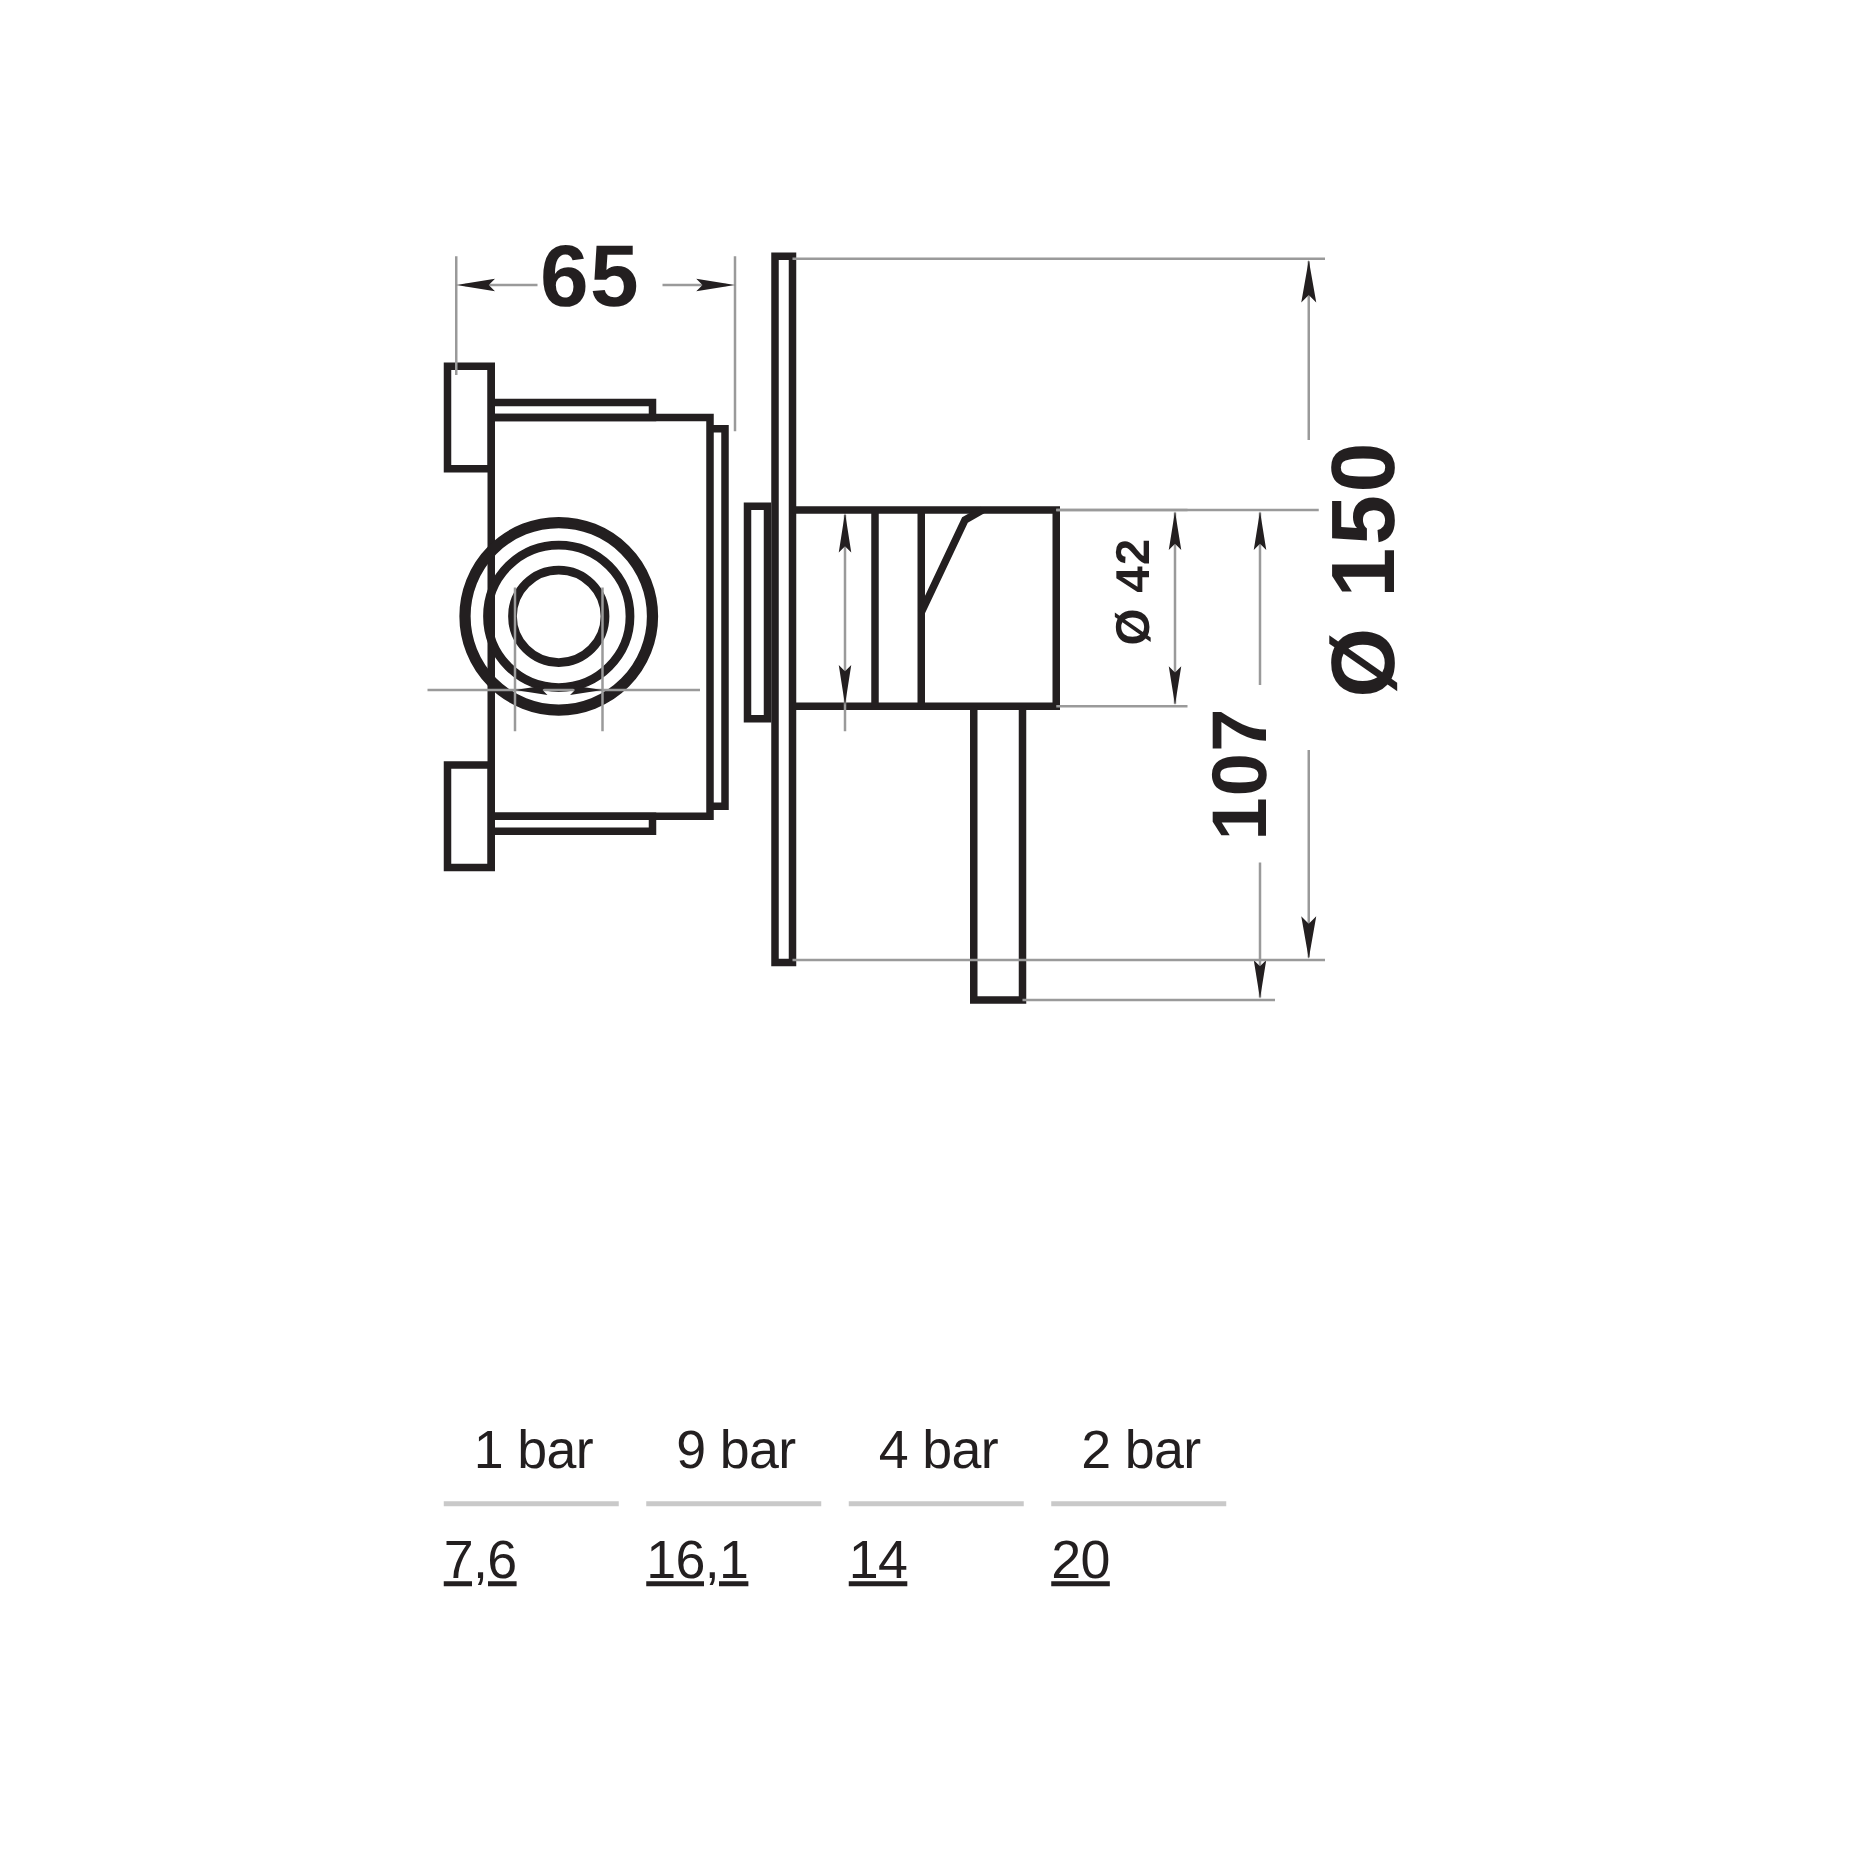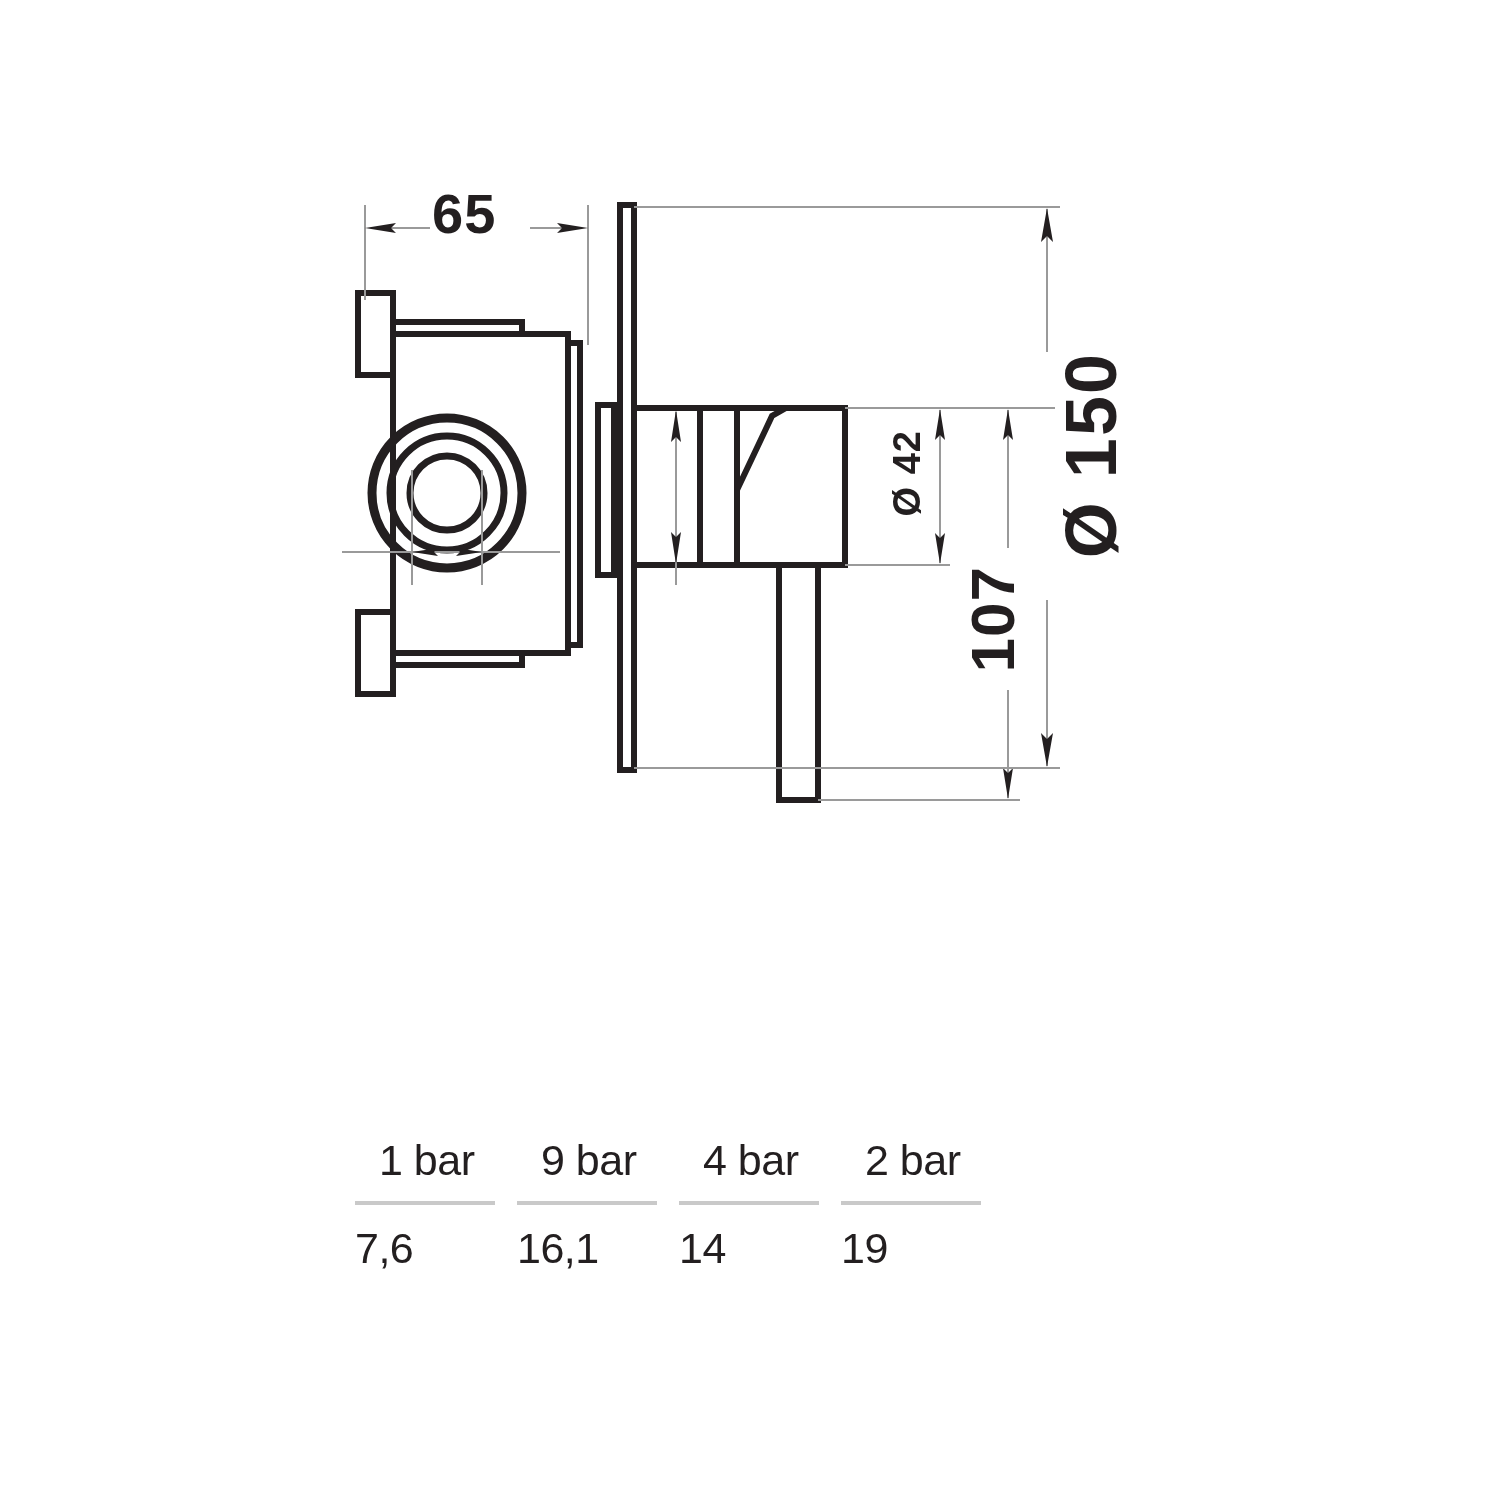--- a/index.html
+++ b/index.html
@@ -59,34 +59,35 @@
     margin-bottom: 18px;
     width: 100%;
   }
   .flow-val {
     font-family: "Liberation Sans", sans-serif;
     font-size: 43px;
     line-height: 50px;
     color: #231f20;
     white-space: nowrap;
     letter-spacing: -0.5px;
+    text-decoration: underline;
   }
   
   .dim-text {
     position: absolute;
     color: #231f20;
     font-family: "Liberation Sans", sans-serif;
     font-weight: bold;
     white-space: nowrap;
     line-height: 1;
   }
   #dim-65 {
     left: 432px;
     top: 186px;
-    font-size: 56px;
+    font-size: 70px;
     letter-spacing: 1px;
   }
   #dim-150 {
     left: 1055px;
     top: 352px;
     font-size: 72px;
     transform-origin: left top;
     transform: rotate(-90deg) translate(-100%, 0);
     letter-spacing: 2px;
   }
@@ -253,18 +254,18 @@
 
     <div class="flow-col">
       <div class="flow-head">4 bar</div>
       <div class="flow-rule"></div>
       <div class="flow-val">14</div>
     </div>
 
     <div class="flow-col">
       <div class="flow-head">2 bar</div>
       <div class="flow-rule"></div>
-      <div class="flow-val">19</div>
+      <div class="flow-val">20</div>
     </div>
 
   </div>
 
 </div>
 
 </body></html>

